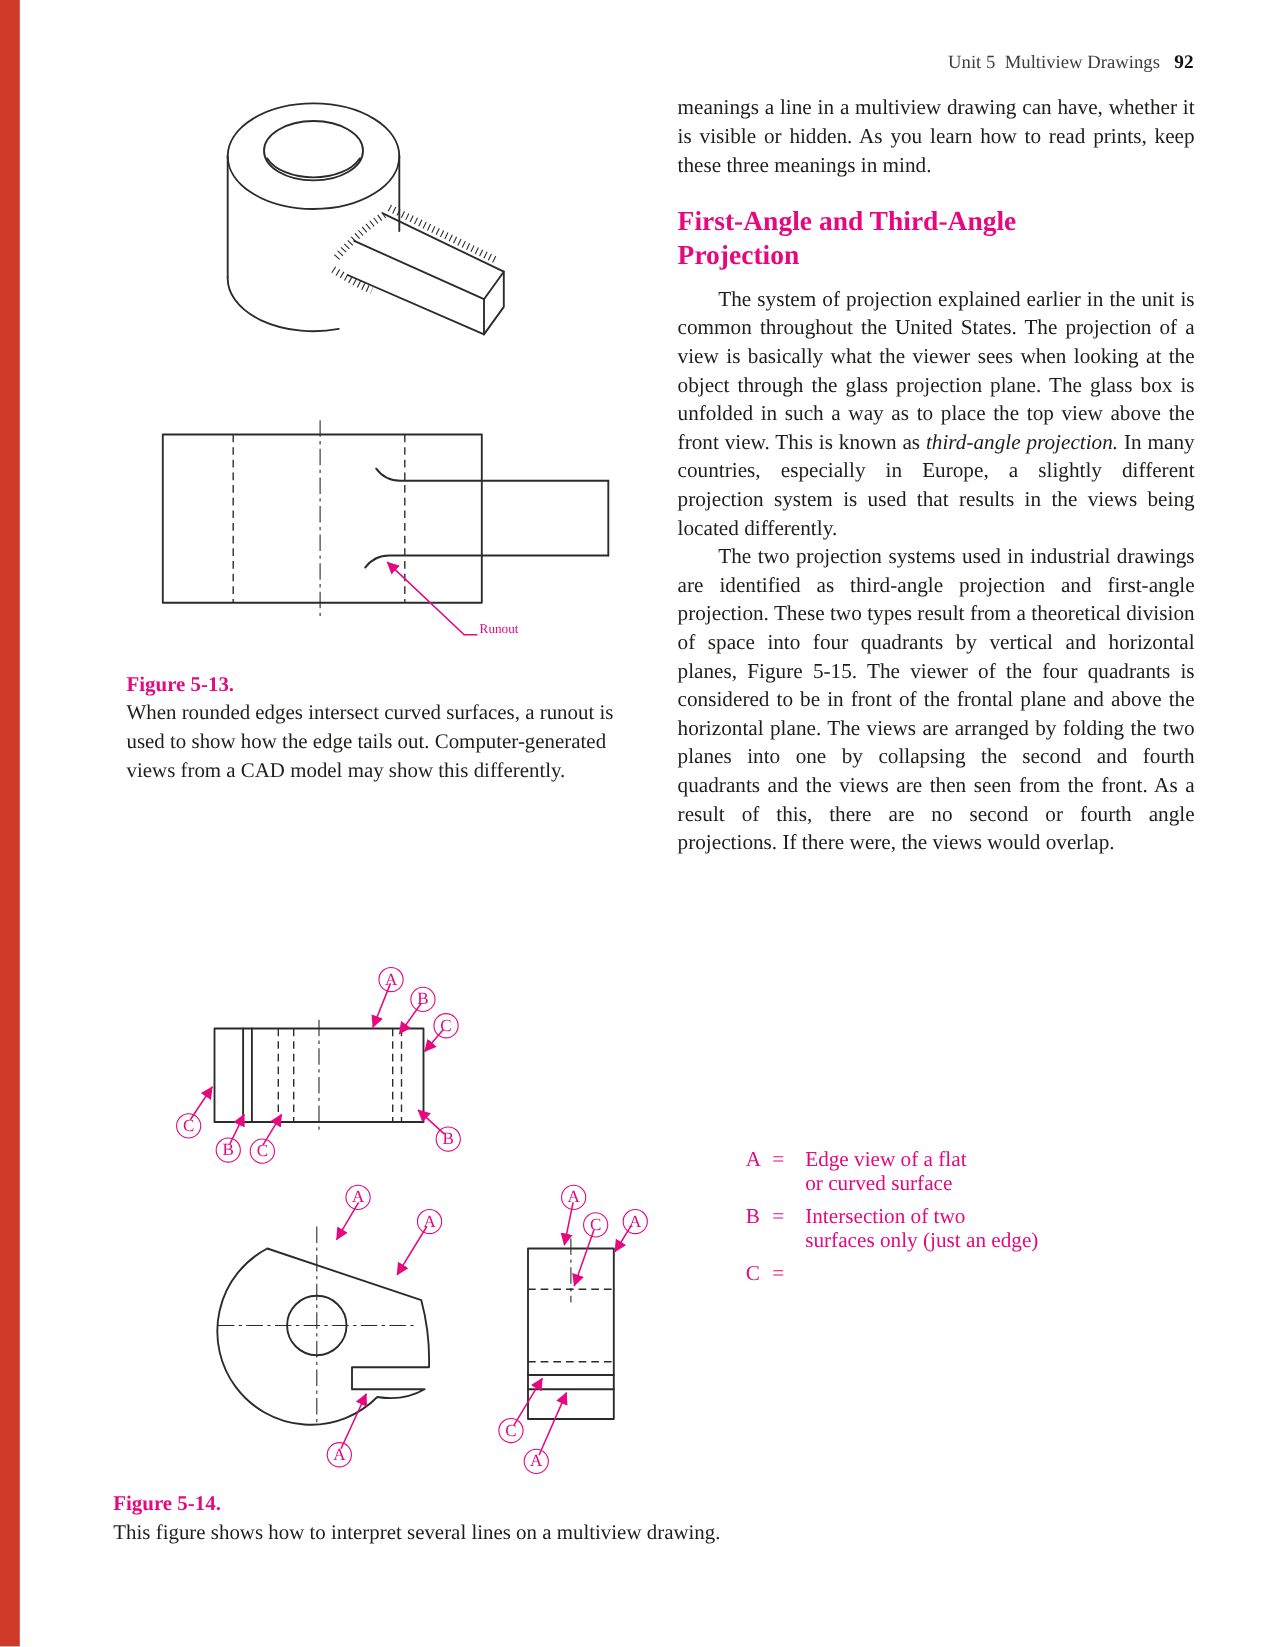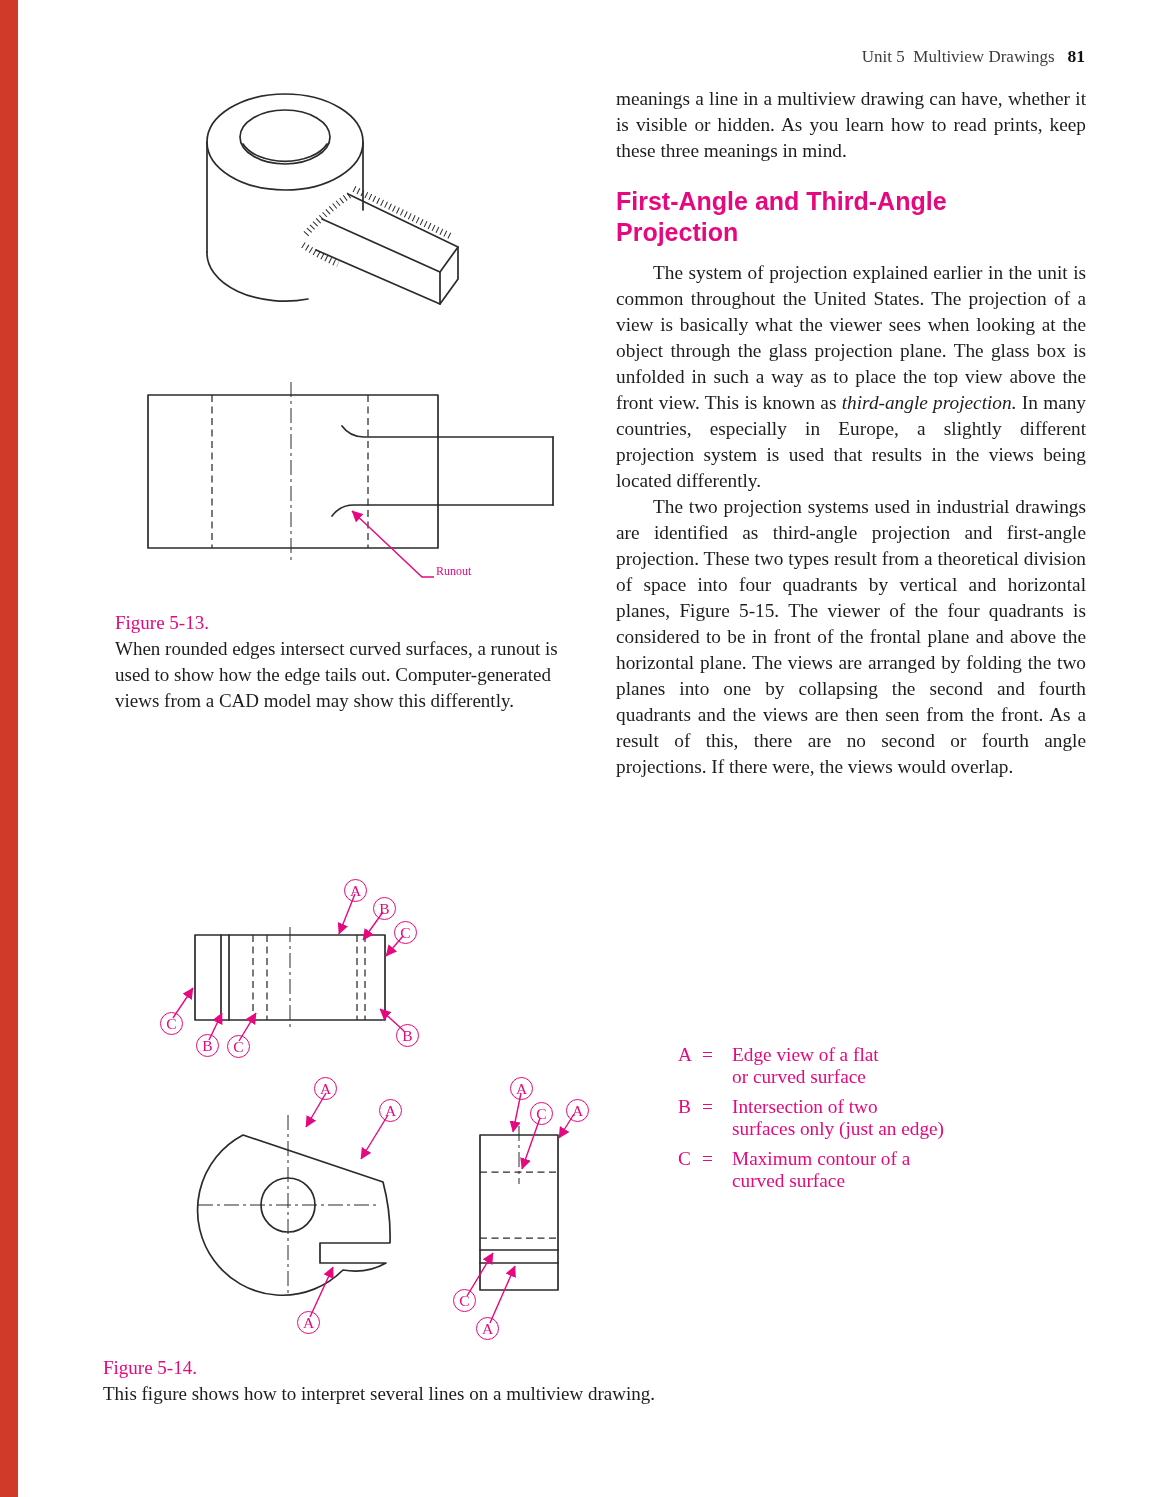--- a/index.html
+++ b/index.html
@@ -10,32 +10,32 @@
   .spine { position:absolute; left:0; top:0; width:18px; height:1497px; background:var(--spine); }
 
   .running-head { position:absolute; top:46px; right:71px; font-size:17px; color:#3c3c3c; }
   .rh-title { white-space:pre; }
   .rh-num { font-weight:bold; color:#111111; margin-left:13px; font-size:17.5px; }
 
   .right-col { position:absolute; left:616px; top:86px; width:470px; font-size:19.3px;
                line-height:26px; text-align:justify; }
   .right-col p { margin:0; }
   .right-col p.ind { text-indent:37px; }
-  .right-col h2 { font-family:Liberation Sans, sans-serif; font-weight:bold; color:var(--magenta);
+  .right-col h2 { font-family:Liberation Serif, serif; font-weight:bold; color:var(--magenta);
                   font-size:25px; line-height:31px; width:390px; margin:22px 0 12px 0; text-align:left; }
   .bi { font-weight:normal; font-style:italic; }
 
   .fig-iso { position:absolute; left:190px; top:82px; width:290px; height:250px; }
   .fig-mv  { position:absolute; left:140px; top:378px; width:420px; height:215px; }
   .runout-label { position:absolute; left:436px; top:564px; color:var(--magenta); font-size:12px; }
 
   .caption { position:absolute; font-size:19px; line-height:26px; color:var(--ink); }
   .cap-513 { left:115px; top:610px; width:445px; }
   .cap-514 { left:103px; top:1355px; width:880px; }
-  .cap-title { display:block; font-weight:normal; color:var(--magenta); }
+  .cap-title { display:block; font-weight:bold; color:var(--magenta); }
 
   .fig514-svg { position:absolute; left:115px; top:860px; width:520px; height:495px; }
 
   .balloon { position:absolute; width:23px; height:23px; border:1.5px solid var(--magenta);
              border-radius:50%; color:var(--magenta); font-size:15.5px; line-height:1;
              display:flex; align-items:center; justify-content:center; z-index:5;
              font-family:"Liberation Serif", serif; background:transparent; }
 
   .legend { position:absolute; left:678px; top:1044px; color:var(--magenta);
             font-size:19.3px; line-height:22px; }
@@ -50,21 +50,21 @@
   svg .ticks path { fill:none; stroke:#2b2b2b; stroke-width:6.5; stroke-dasharray:1 3.4; }
   svg .ah-fill { fill:var(--magenta); stroke:none; }
 </style>
 </head>
 <body>
 
 <div class="page">
   <div class="spine"></div>
 
   <div class="running-head">
-    <span class="rh-title">Unit 5  Multiview Drawings</span><span class="rh-num">81</span>
+    <span class="rh-title">Unit 5  Multiview Drawings</span><span class="rh-num">92</span>
   </div>
 
   <div class="fig-iso">
     <svg viewBox="0 0 290 250" width="290" height="250">
       <g class="obj">
         <ellipse cx="95" cy="60" rx="78" ry="48"></ellipse>
         <ellipse cx="95" cy="55" rx="45" ry="27"></ellipse>
         <path d="M 53,62 A 45,27 0 0 0 137,62"></path>
         <path d="M 17,60 L 17,170"></path>
         <path d="M 173,60 L 173,128"></path>
@@ -212,21 +212,20 @@
       <span class="l-text"><span>Edge view of a flat</span><br><span>or curved surface</span></span>
     </div>
     <div class="legend-item">
       <span class="l-letter">B</span>
       <span class="l-eq">=</span>
       <span class="l-text"><span>Intersection of two</span><br><span>surfaces only (just an edge)</span></span>
     </div>
     <div class="legend-item">
       <span class="l-letter">C</span>
       <span class="l-eq">=</span>
-      <span class="l-text"><span>Maximum contour of a</span><br><span>curved surface</span></span>
     </div>
   </div>
 
   <div class="caption cap-514">
     <span class="cap-title">Figure 5-14.</span>
     <span>This figure shows how to interpret several lines on a multiview drawing.</span>
   </div>
 </div>
 
 </body></html>

